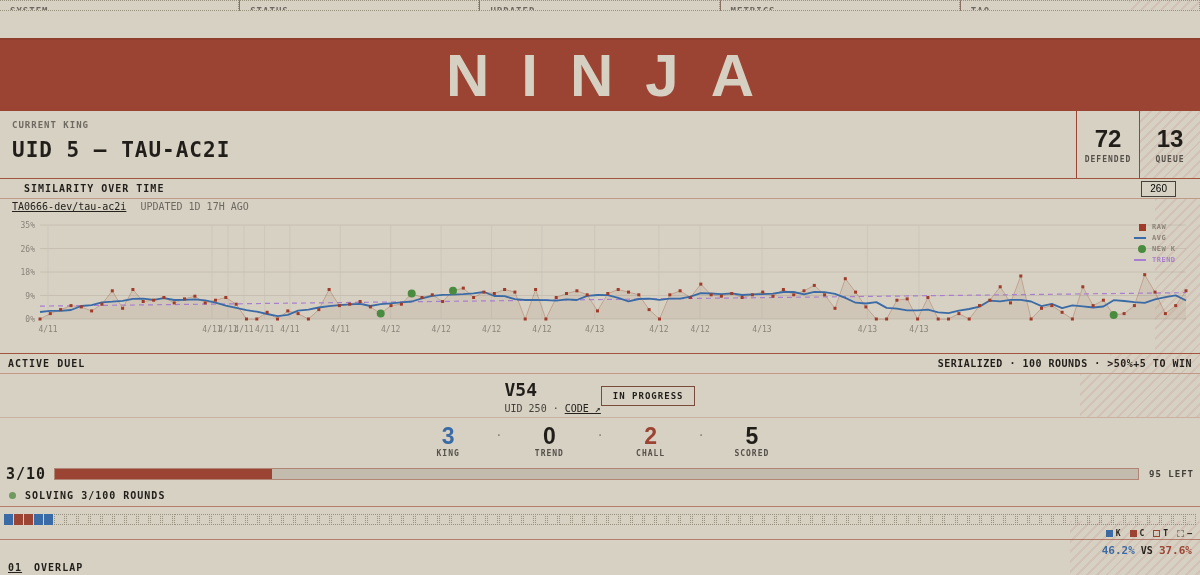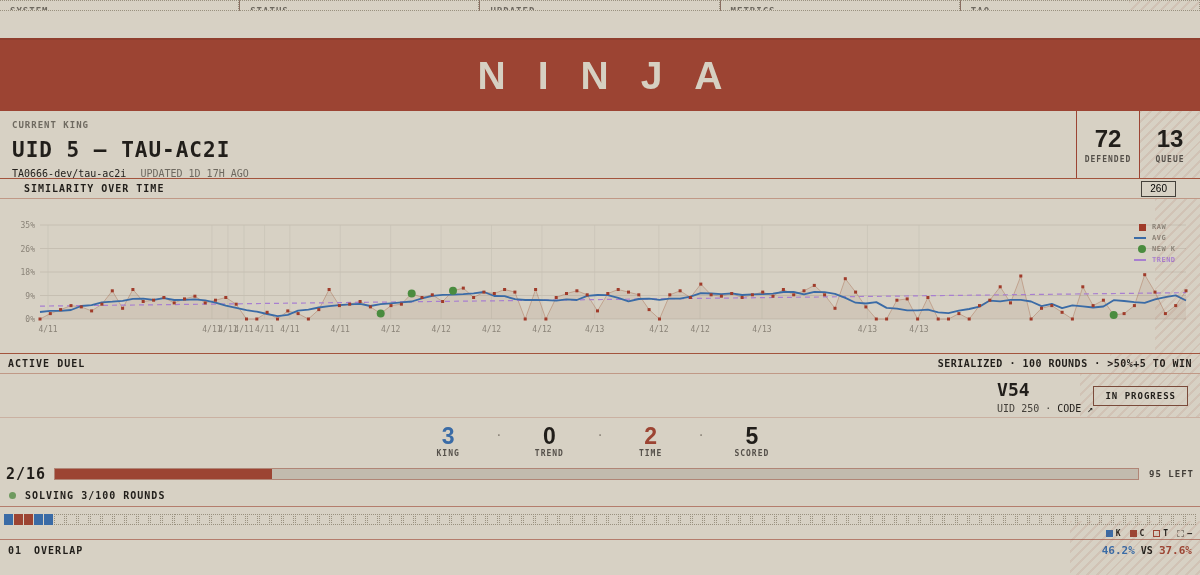--- a/index.html
+++ b/index.html
@@ -15,28 +15,28 @@
   }
   
   .topbar{ display:flex; height:40px; border-bottom:2px solid #8f3e2e; }
   .topbar .cell{ padding:5px 10px 0 10px; border-left:1px solid #8a6f63; position:relative; overflow:hidden; }
   .topbar .cell:first-child{ border-left:none; }
   .lbl{ font-size:9px; font-weight:bold; letter-spacing:1px; color:#6e6960; }
   
   .banner{ height:71px; background:#9c4433; display:flex; align-items:center; justify-content:center; }
   .banner .word{
     font-family:"Liberation Sans","DejaVu Sans",sans-serif; font-weight:800;
-    font-size:39px; letter-spacing:32px; text-indent:32px; color:#d6d0c2; line-height:71px;
+    font-size:60px; letter-spacing:32px; text-indent:32px; color:#d6d0c2; line-height:71px;
   }
   
   .king-row{ height:68px; display:flex; border-bottom:1px solid #a3543d; }
   .king-main{ flex:1; padding:9px 12px 0 12px; }
   .king-name{ font-size:21px; font-weight:bold; margin-top:8px; letter-spacing:1px; }
   .king-sub{ margin-top:6px; font-size:10px; display:flex; gap:14px; align-items:baseline; }
-  .link{ color:#25221e; cursor:pointer; }
+  .link{ color:#25221e; text-decoration:underline; cursor:pointer;margin-top:33px; }
   .muted{ color:#6e6960; }
   .stat-cell{ width:63px; border-left:1px solid #9c4433; display:flex; flex-direction:column; align-items:center; justify-content:center; position:relative; overflow:hidden; }
   .stat-num{ font-family:"Liberation Sans","DejaVu Sans",sans-serif; font-weight:800; font-size:24px; }
   .stat-lbl{ font-size:8px; font-weight:bold; letter-spacing:1px; color:#55504a; margin-top:2px; }
   .striped-bg{ background:repeating-linear-gradient(135deg, rgba(156,68,51,.10) 0 2px, transparent 2px 7px); }
   
   .sim-header{ height:20px; display:flex; align-items:center; justify-content:space-between; padding:0 24px; border-bottom:1px solid rgba(163,84,61,.45);gap:24px; }
   .sec-title{ font-size:10px; font-weight:bold; letter-spacing:1px; }
   .badge{ font-size:10px; border:1px solid #44403a; padding:0 8px; line-height:14px; background:transparent; cursor:pointer; }
   
@@ -47,21 +47,21 @@
   .leg-item{ display:flex; align-items:center; justify-content:flex-end; gap:6px; font-size:7px; font-weight:bold; letter-spacing:.5px; color:#8a8378; }
   .leg-label{ width:32px; }
   .sw-raw{ width:7px; height:7px; background:#a03b2a; }
   .sw-avg{ width:12px; height:2px; background:#3a6ba6; }
   .sw-newk{ width:8px; height:8px; border-radius:50%; background:#4a8c3f; }
   .sw-trend{ width:12px; height:0; border-top:2px dashed #a87fd0; }
   .leg-trend-label{ color:#a87fd0; }
   
   .duel-header{ height:20px; display:flex; align-items:center; justify-content:space-between; padding:0 8px; border-bottom:1px solid rgba(163,84,61,.45); position:relative; overflow:hidden; }
   .duel-rules{ font-size:10px; font-weight:bold; letter-spacing:.5px; position:relative; }
-  .duel-row{ height:44px; display:flex; align-items:center; justify-content:flex-end; padding:0 12px 0 12px; position:relative; overflow:hidden; border-bottom:1px solid rgba(163,84,61,.25); }
+  .duel-row{ height:44px; display:flex; align-items:center; justify-content:center; padding:0 12px 0 12px; position:relative; overflow:hidden; border-bottom:1px solid rgba(163,84,61,.25); }
   .duel-name-block{ padding-top:2px; }
   .duel-name{ font-size:18px; font-weight:bold; }
   .duel-sub{ font-size:10px; margin-top:3px; color:#44403a; }
   .status-badge{ position:relative; font-size:9px; font-weight:bold; letter-spacing:1px; border:1px solid #7a4a3a; padding:4px 11px; background:rgba(215,209,196,.6); }
   
   .score-row{ height:45px; display:flex; align-items:center; justify-content:center; gap:18px; }
   .score-item{ display:flex; flex-direction:column; align-items:center; width:58px; }
   .score-num{ font-family:"Liberation Sans","DejaVu Sans",sans-serif; font-weight:800; font-size:23px; line-height:24px; }
   .score-lbl{ font-size:8px; font-weight:bold; letter-spacing:1px; color:#55504a; margin-top:1px; }
   .score-dot{ color:#8a8378; font-size:12px; padding-bottom:12px; }
@@ -365,31 +365,31 @@
       <div class="score-lbl">KING</div>
     </div>
     <div class="score-dot">·</div>
     <div class="score-item">
       <div class="score-num" style="color: rgb(33, 30, 26);">0</div>
       <div class="score-lbl">TREND</div>
     </div>
     <div class="score-dot">·</div>
     <div class="score-item">
       <div class="score-num" style="color: rgb(156, 68, 51);">2</div>
-      <div class="score-lbl">TIME</div>
+      <div class="score-lbl">CHALL</div>
     </div>
     <div class="score-dot">·</div>
     <div class="score-item">
       <div class="score-num" style="color: rgb(33, 30, 26);">5</div>
       <div class="score-lbl">SCORED</div>
     </div>
   </div>
 
   <div class="progress-row">
-    <div class="progress-count">2/16</div>
+    <div class="progress-count">3/10</div>
     <div class="progress-track">
       <div class="progress-fill" id="progress-fill" style="width: 20%;"></div>
     </div>
     <div class="progress-right">95 LEFT</div>
   </div>
 
   <div class="solving-row">
     <span class="dot-green"></span>
     <span class="solving-text">SOLVING 3/100 ROUNDS</span>
   </div>

